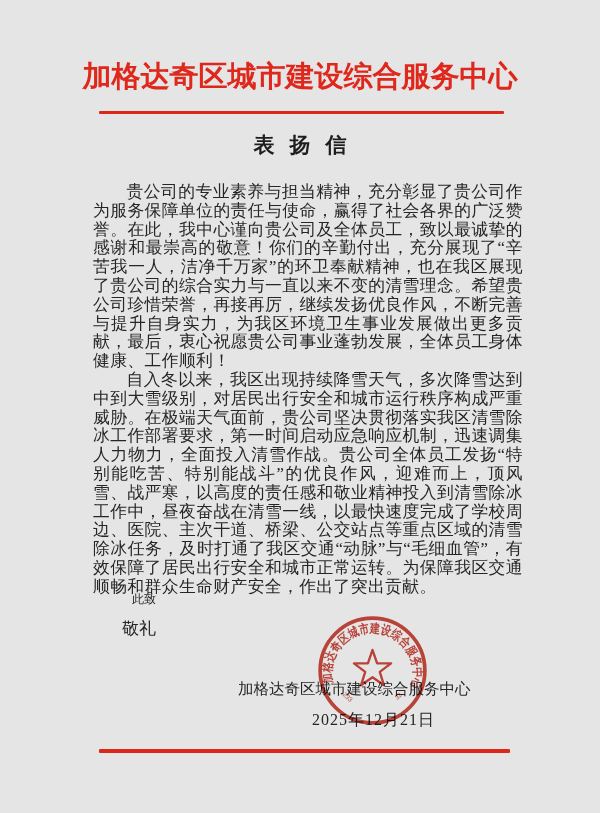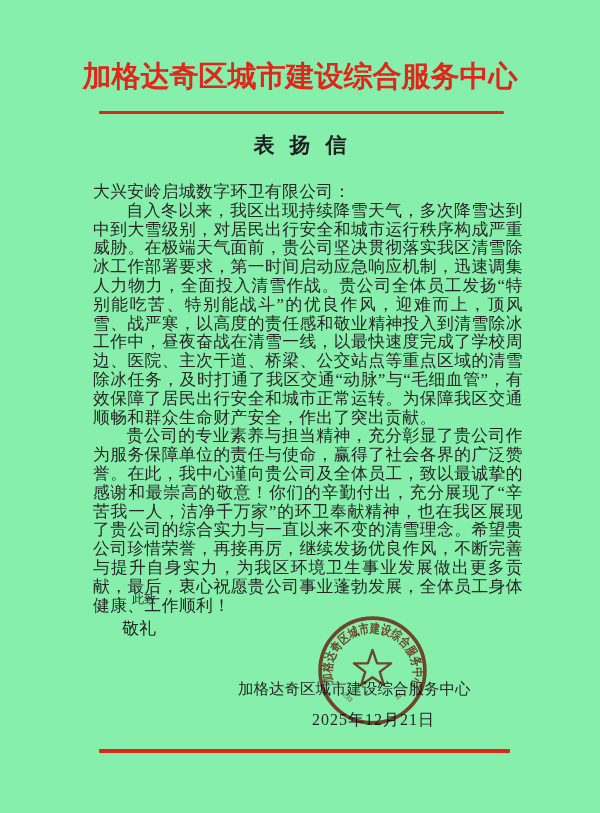--- a/index.html
+++ b/index.html
@@ -1,17 +1,17 @@
 <!DOCTYPE html>
 <html><head>
 <meta charset="utf-8">
 <style>
   html,body{margin:0;padding:0;background:#ffffff;}
   .page{
-    position:relative;width:600px;height:813px;background:#86efac;overflow:hidden;
+    position:relative;width:600px;height:813px;background:#e5e5e5;overflow:hidden;
     font-family:"Liberation Serif","DejaVu Serif",serif;color:#262626;
   }
   .letterhead{
     position:absolute;top:57px;left:0;width:600px;text-align:center;
     font-family:"Liberation Sans","DejaVu Sans",sans-serif;
     font-weight:700;font-size:29px;letter-spacing:0px;color:#df271b;
     white-space:nowrap;
   }
   .rule{position:absolute;background:#dd2718;border-radius:1px;}
   .rule-top{left:99px;top:111px;width:405px;height:3px;}
@@ -49,23 +49,22 @@
 
 <div class="page">
 
   <div class="letterhead">加格达奇区城市建设综合服务中心</div>
 
   <div class="rule rule-top"></div>
 
   <div class="doc-title">表扬信</div>
 
   <div class="body-block">
-    <p>大兴安岭启城数字环卫有限公司：</p>
+    <p class="indent">贵公司的专业素养与担当精神，充分彰显了贵公司作为服务保障单位的责任与使命，赢得了社会各界的广泛赞誉。在此，我中心谨向贵公司及全体员工，致以最诚挚的感谢和最崇高的敬意！你们的辛勤付出，充分展现了“辛苦我一人，洁净千万家”的环卫奉献精神，也在我区展现了贵公司的综合实力与一直以来不变的清雪理念。希望贵公司珍惜荣誉，再接再厉，继续发扬优良作风，不断完善与提升自身实力，为我区环境卫生事业发展做出更多贡献，最后，衷心祝愿贵公司事业蓬勃发展，全体员工身体健康、工作顺利！</p>
     <p class="indent">自入冬以来，我区出现持续降雪天气，多次降雪达到中到大雪级别，对居民出行安全和城市运行秩序构成严重威胁。在极端天气面前，贵公司坚决贯彻落实我区清雪除冰工作部署要求，第一时间启动应急响应机制，迅速调集人力物力，全面投入清雪作战。贵公司全体员工发扬“特别能吃苦、特别能战斗”的优良作风，迎难而上，顶风雪、战严寒，以高度的责任感和敬业精神投入到清雪除冰工作中，昼夜奋战在清雪一线，以最快速度完成了学校周边、医院、主次干道、桥梁、公交站点等重点区域的清雪除冰任务，及时打通了我区交通“动脉”与“毛细血管”，有效保障了居民出行安全和城市正常运转。为保障我区交通顺畅和群众生命财产安全，作出了突出贡献。</p>
-    <p class="indent">贵公司的专业素养与担当精神，充分彰显了贵公司作为服务保障单位的责任与使命，赢得了社会各界的广泛赞誉。在此，我中心谨向贵公司及全体员工，致以最诚挚的感谢和最崇高的敬意！你们的辛勤付出，充分展现了“辛苦我一人，洁净千万家”的环卫奉献精神，也在我区展现了贵公司的综合实力与一直以来不变的清雪理念。希望贵公司珍惜荣誉，再接再厉，继续发扬优良作风，不断完善与提升自身实力，为我区环境卫生事业发展做出更多贡献，最后，衷心祝愿贵公司事业蓬勃发展，全体员工身体健康、工作顺利！</p>
   </div>
 
   <div class="closing-cizhi">此致</div>
   <div class="closing-jingli">敬礼</div>
 
   <div class="sig-org">加格达奇区城市建设综合服务中心</div>
   <div class="sig-date">2025年12月21日</div>
 
   <div class="rule rule-bottom"></div>
 

